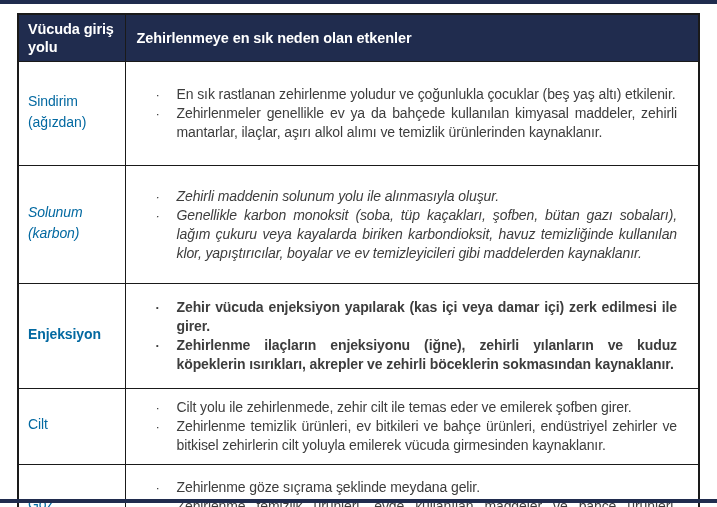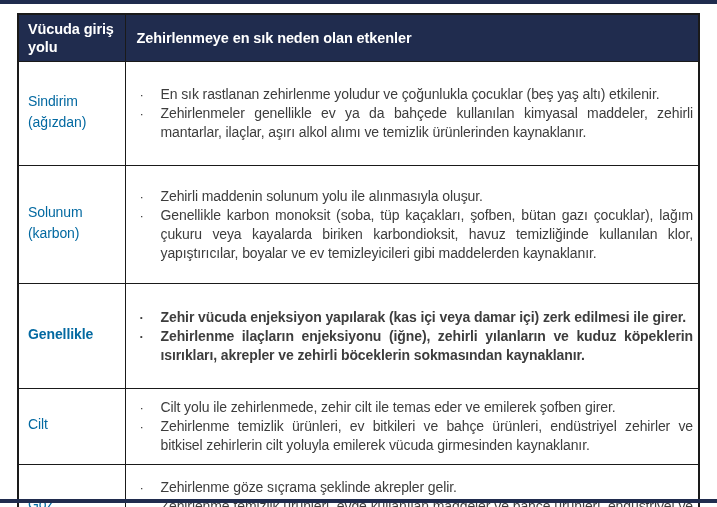--- a/index.html
+++ b/index.html
@@ -58,21 +58,21 @@
   td.route-cell {
     vertical-align: middle;
     padding: 4px 4px 8px 9px;
     font-size: 14px;
     line-height: 21px;
     color: #0369a1;
     letter-spacing: -0.1px;
   }
   td.causes-cell {
     vertical-align: middle;
-    padding: 5px 0;
+    padding: 5px 16px;
   }
   td.causes-cell ul {
     list-style: none;
     margin: 0;
     padding: 0;
   }
   td.causes-cell li {
     position: relative;
     padding: 0 5px 0 35px;
     font-size: 14px;
@@ -83,21 +83,21 @@
   }
   td.causes-cell li::before {
     content: "\00B7";
     position: absolute;
     left: 14px;
     top: 0;
     font-size: 13px;
     color: #3d3d3d;
   }
   tr.r1 td { height: 91px; }
-  tr.r2 td { height: 105px; }
+  tr.r2 td { height: 105px; font-style: italic; }
   tr.r3 td { height: 92px; font-weight: bold; }
   tr.r4 td { height: 63px; }
   tr.r5 td { height: 70px; }
 </style>
 </head>
 <body>
 
 <div class="page">
   <div class="rule-bar top"></div>
 
@@ -120,47 +120,47 @@
             <li>En sık rastlanan zehirlenme yoludur ve çoğunlukla çocuklar (beş yaş altı) etkilenir.</li>
             <li>Zehirlenmeler genellikle ev ya da bahçede kullanılan kimyasal maddeler, zehirli mantarlar, ilaçlar, aşırı alkol alımı ve temizlik ürünlerinden kaynaklanır.</li>
           </ul>
         </td>
       </tr>
       <tr class="r2">
         <td class="route-cell">Solunum (karbon)</td>
         <td class="causes-cell">
           <ul>
             <li>Zehirli maddenin solunum yolu ile alınmasıyla oluşur.</li>
-            <li>Genellikle karbon monoksit (soba, tüp kaçakları, şofben, bütan gazı çocuklar), lağım çukuru veya kayalarda biriken karbondioksit, havuz temizliğinde kullanılan klor, yapıştırıcılar, boyalar ve ev temizleyicileri gibi maddelerden kaynaklanır.</li>
+            <li>Genellikle karbon monoksit (soba, tüp kaçakları, şofben, bütan gazı sobaları), lağım çukuru veya kayalarda biriken karbondioksit, havuz temizliğinde kullanılan klor, yapıştırıcılar, boyalar ve ev temizleyicileri gibi maddelerden kaynaklanır.</li>
           </ul>
         </td>
       </tr>
       <tr class="r3">
-        <td class="route-cell">Genellikle</td>
+        <td class="route-cell">Enjeksiyon</td>
         <td class="causes-cell">
           <ul>
             <li>Zehir vücuda enjeksiyon yapılarak (kas içi veya damar içi) zerk edilmesi ile girer.</li>
             <li>Zehirlenme ilaçların enjeksiyonu (iğne), zehirli yılanların ve kuduz köpeklerin ısırıkları, akrepler ve zehirli böceklerin sokmasından kaynaklanır.</li>
           </ul>
         </td>
       </tr>
       <tr class="r4">
         <td class="route-cell">Cilt</td>
         <td class="causes-cell">
           <ul>
             <li>Cilt yolu ile zehirlenmede, zehir cilt ile temas eder ve emilerek şofben girer.</li>
             <li>Zehirlenme temizlik ürünleri, ev bitkileri ve bahçe ürünleri, endüstriyel zehirler ve bitkisel zehirlerin cilt yoluyla emilerek vücuda girmesinden kaynaklanır.</li>
           </ul>
         </td>
       </tr>
       <tr class="r5">
         <td class="route-cell">Göz</td>
         <td class="causes-cell">
           <ul>
-            <li>Zehirlenme göze sıçrama şeklinde akrepler gelir.</li>
+            <li>Zehirlenme göze sıçrama şeklinde meydana gelir.</li>
             <li>Zehirlenme temizlik ürünleri, evde kullanılan maddeler ve bahçe ürünleri, endüstriyel ve bitkisel kaynaklı ürünlerden kaynaklanır.</li>
           </ul>
         </td>
       </tr>
     </tbody>
   </table>
 
   <div class="rule-bar bottom"></div>
 </div>
 

